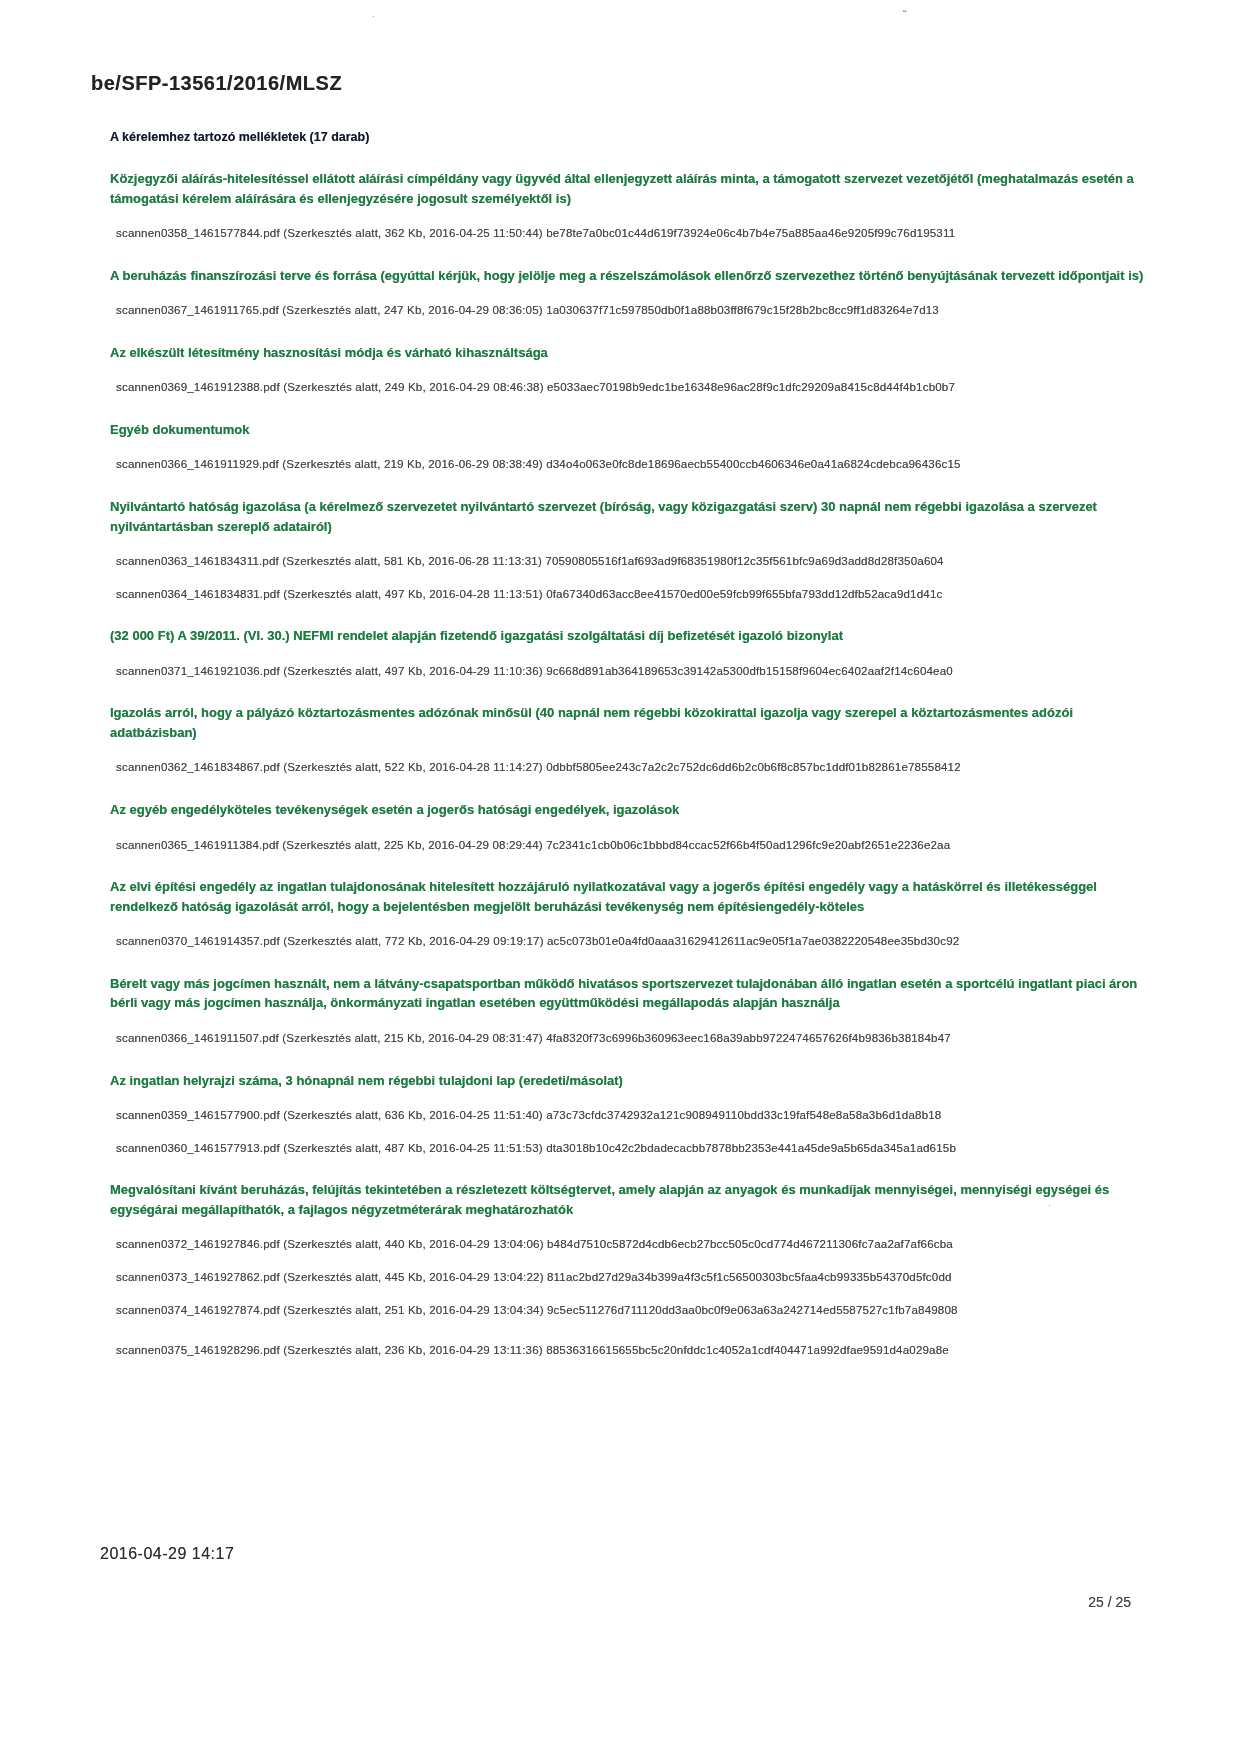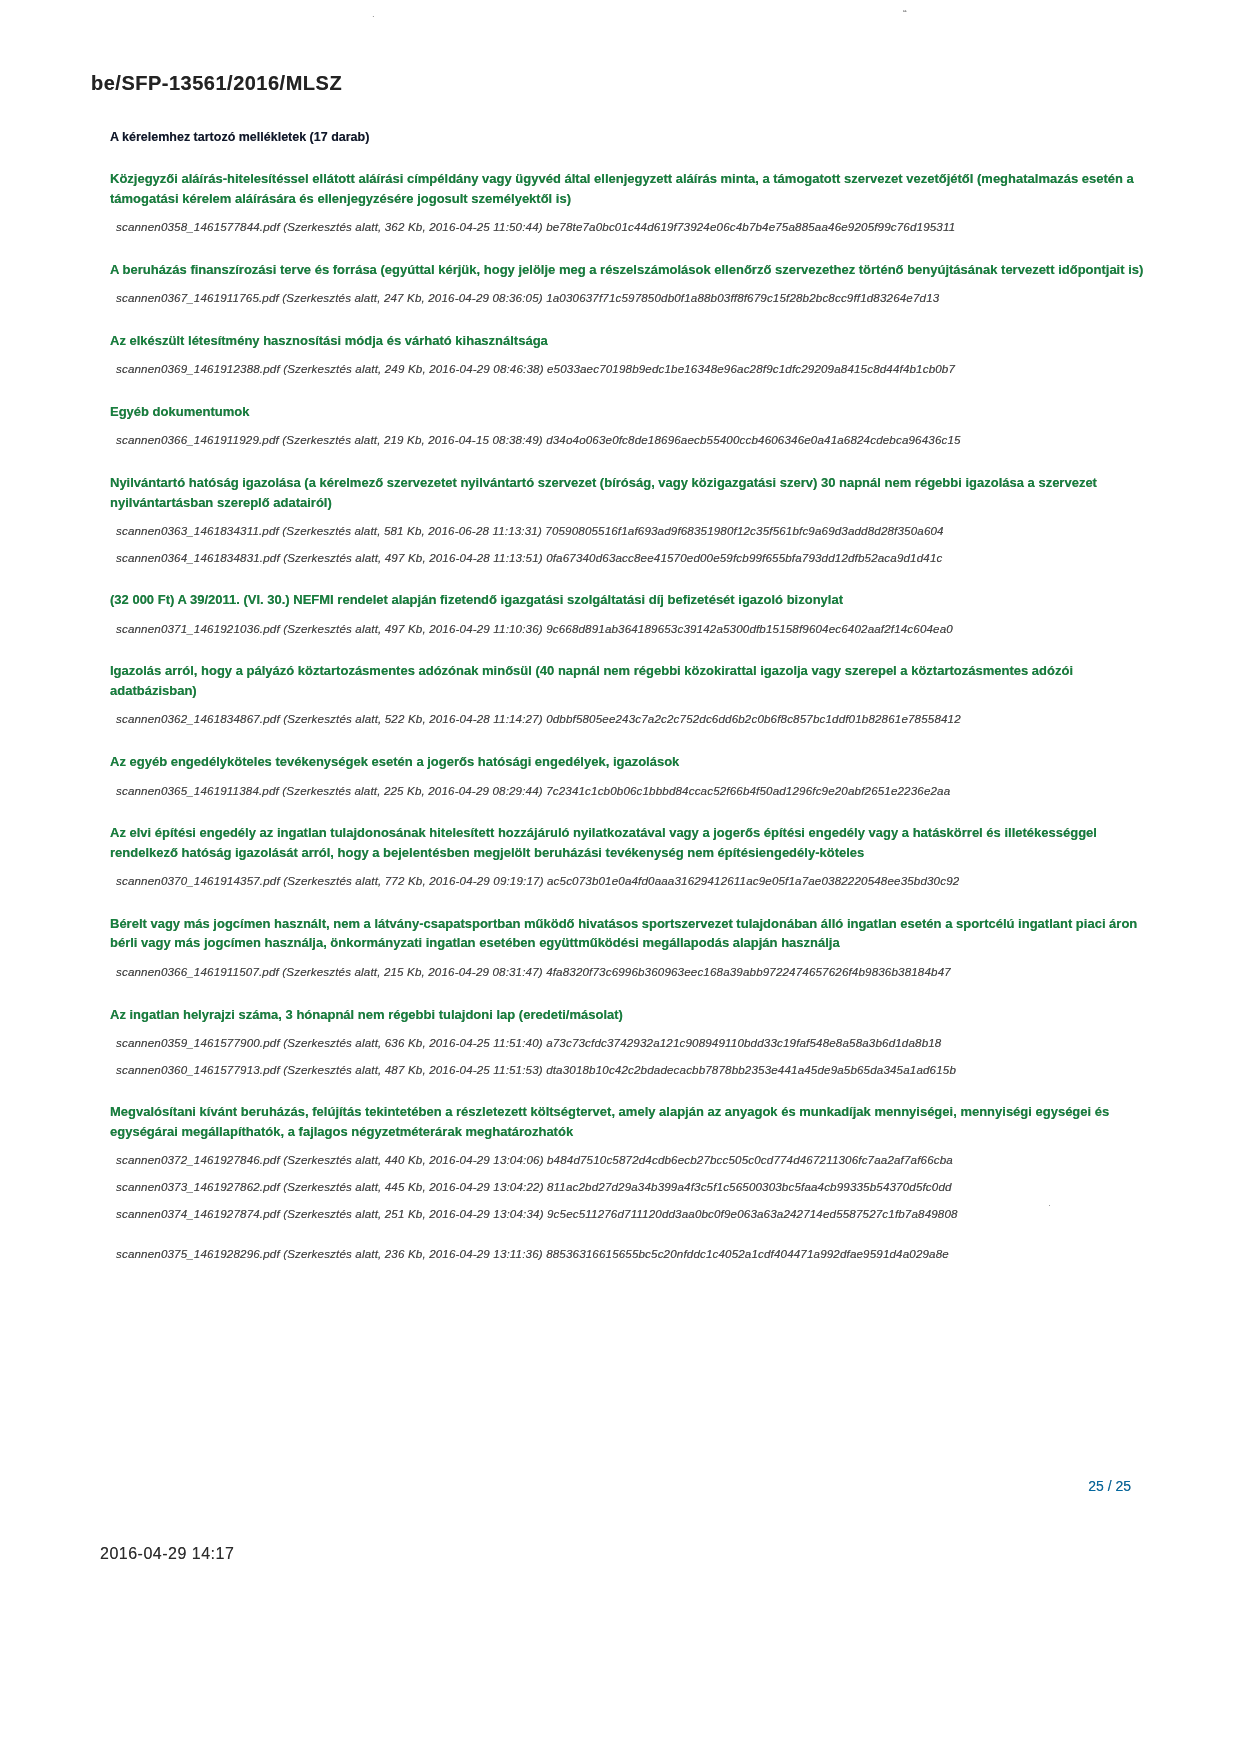--- a/index.html
+++ b/index.html
@@ -41,40 +41,39 @@
   .sec-heading {
     font-size: 13px;
     font-weight: bold;
     line-height: 1.5;
     color: #15803d;
   }
   .file-line {
     font-size: 11.6px;
     line-height: 1.35;
     color: #454545;
-    margin-top: 11px;
+    margin-top: 17px;
     padding-left: 6px;
     letter-spacing: 0.15px;
     white-space: nowrap;
-    font-style: italic;
   }
   .footer-date {
     position: absolute;
     top: 1545px;
     left: 100px;
     font-size: 16px;
     color: #2b2b2b;
     letter-spacing: 0.5px;
   }
   .footer-page {
     position: absolute;
-    top: 1478px;
+    top: 1594px;
     right: 110px;
     font-size: 14px;
-    color: #0369a1;
+    color: #404040;
     text-align: right;
   }
   .speck { position: absolute; color: #9a9a9a; font-size: 11px; }
   .speck.q { top: 8px; left: 903px; }
   .speck.d1 { top: 1200px; left: 1048px; font-size: 9px; }
   .speck.d2 { top: 12px; left: 372px; font-size: 8px; }
 </style>
 </head>
 <body>
 
@@ -95,21 +94,21 @@
         <div class="section">
           <div class="sec-heading">A beruházás finanszírozási terve és forrása (egyúttal kérjük, hogy jelölje meg a részelszámolások ellenőrző szervezethez történő benyújtásának tervezett időpontjait is)</div>
           <div class="file-line">scannen0367_1461911765.pdf (Szerkesztés alatt, 247 Kb, 2016-04-29 08:36:05) 1a030637f71c597850db0f1a88b03ff8f679c15f28b2bc8cc9ff1d83264e7d13</div>
         </div>
         <div class="section">
           <div class="sec-heading">Az elkészült létesítmény hasznosítási módja és várható kihasználtsága</div>
           <div class="file-line">scannen0369_1461912388.pdf (Szerkesztés alatt, 249 Kb, 2016-04-29 08:46:38) e5033aec70198b9edc1be16348e96ac28f9c1dfc29209a8415c8d44f4b1cb0b7</div>
         </div>
         <div class="section">
           <div class="sec-heading">Egyéb dokumentumok</div>
-          <div class="file-line">scannen0366_1461911929.pdf (Szerkesztés alatt, 219 Kb, 2016-04-15 08:38:49) d34o4o063e0fc8de18696aecb55400ccb4606346e0a41a6824cdebca96436c15</div>
+          <div class="file-line">scannen0366_1461911929.pdf (Szerkesztés alatt, 219 Kb, 2016-06-29 08:38:49) d34o4o063e0fc8de18696aecb55400ccb4606346e0a41a6824cdebca96436c15</div>
         </div>
         <div class="section">
           <div class="sec-heading">Nyilvántartó hatóság igazolása (a kérelmező szervezetet nyilvántartó szervezet (bíróság, vagy közigazgatási szerv) 30 napnál nem régebbi igazolása a szervezet nyilvántartásban szereplő adatairól)</div>
           <div class="file-line">scannen0363_1461834311.pdf (Szerkesztés alatt, 581 Kb, 2016-06-28 11:13:31) 70590805516f1af693ad9f68351980f12c35f561bfc9a69d3add8d28f350a604</div>
           <div class="file-line">scannen0364_1461834831.pdf (Szerkesztés alatt, 497 Kb, 2016-04-28 11:13:51) 0fa67340d63acc8ee41570ed00e59fcb99f655bfa793dd12dfb52aca9d1d41c</div>
         </div>
         <div class="section">
           <div class="sec-heading">(32 000 Ft) A 39/2011. (VI. 30.) NEFMI rendelet alapján fizetendő igazgatási szolgáltatási díj befizetését igazoló bizonylat</div>
           <div class="file-line">scannen0371_1461921036.pdf (Szerkesztés alatt, 497 Kb, 2016-04-29 11:10:36) 9c668d891ab364189653c39142a5300dfb15158f9604ec6402aaf2f14c604ea0</div>
         </div>

